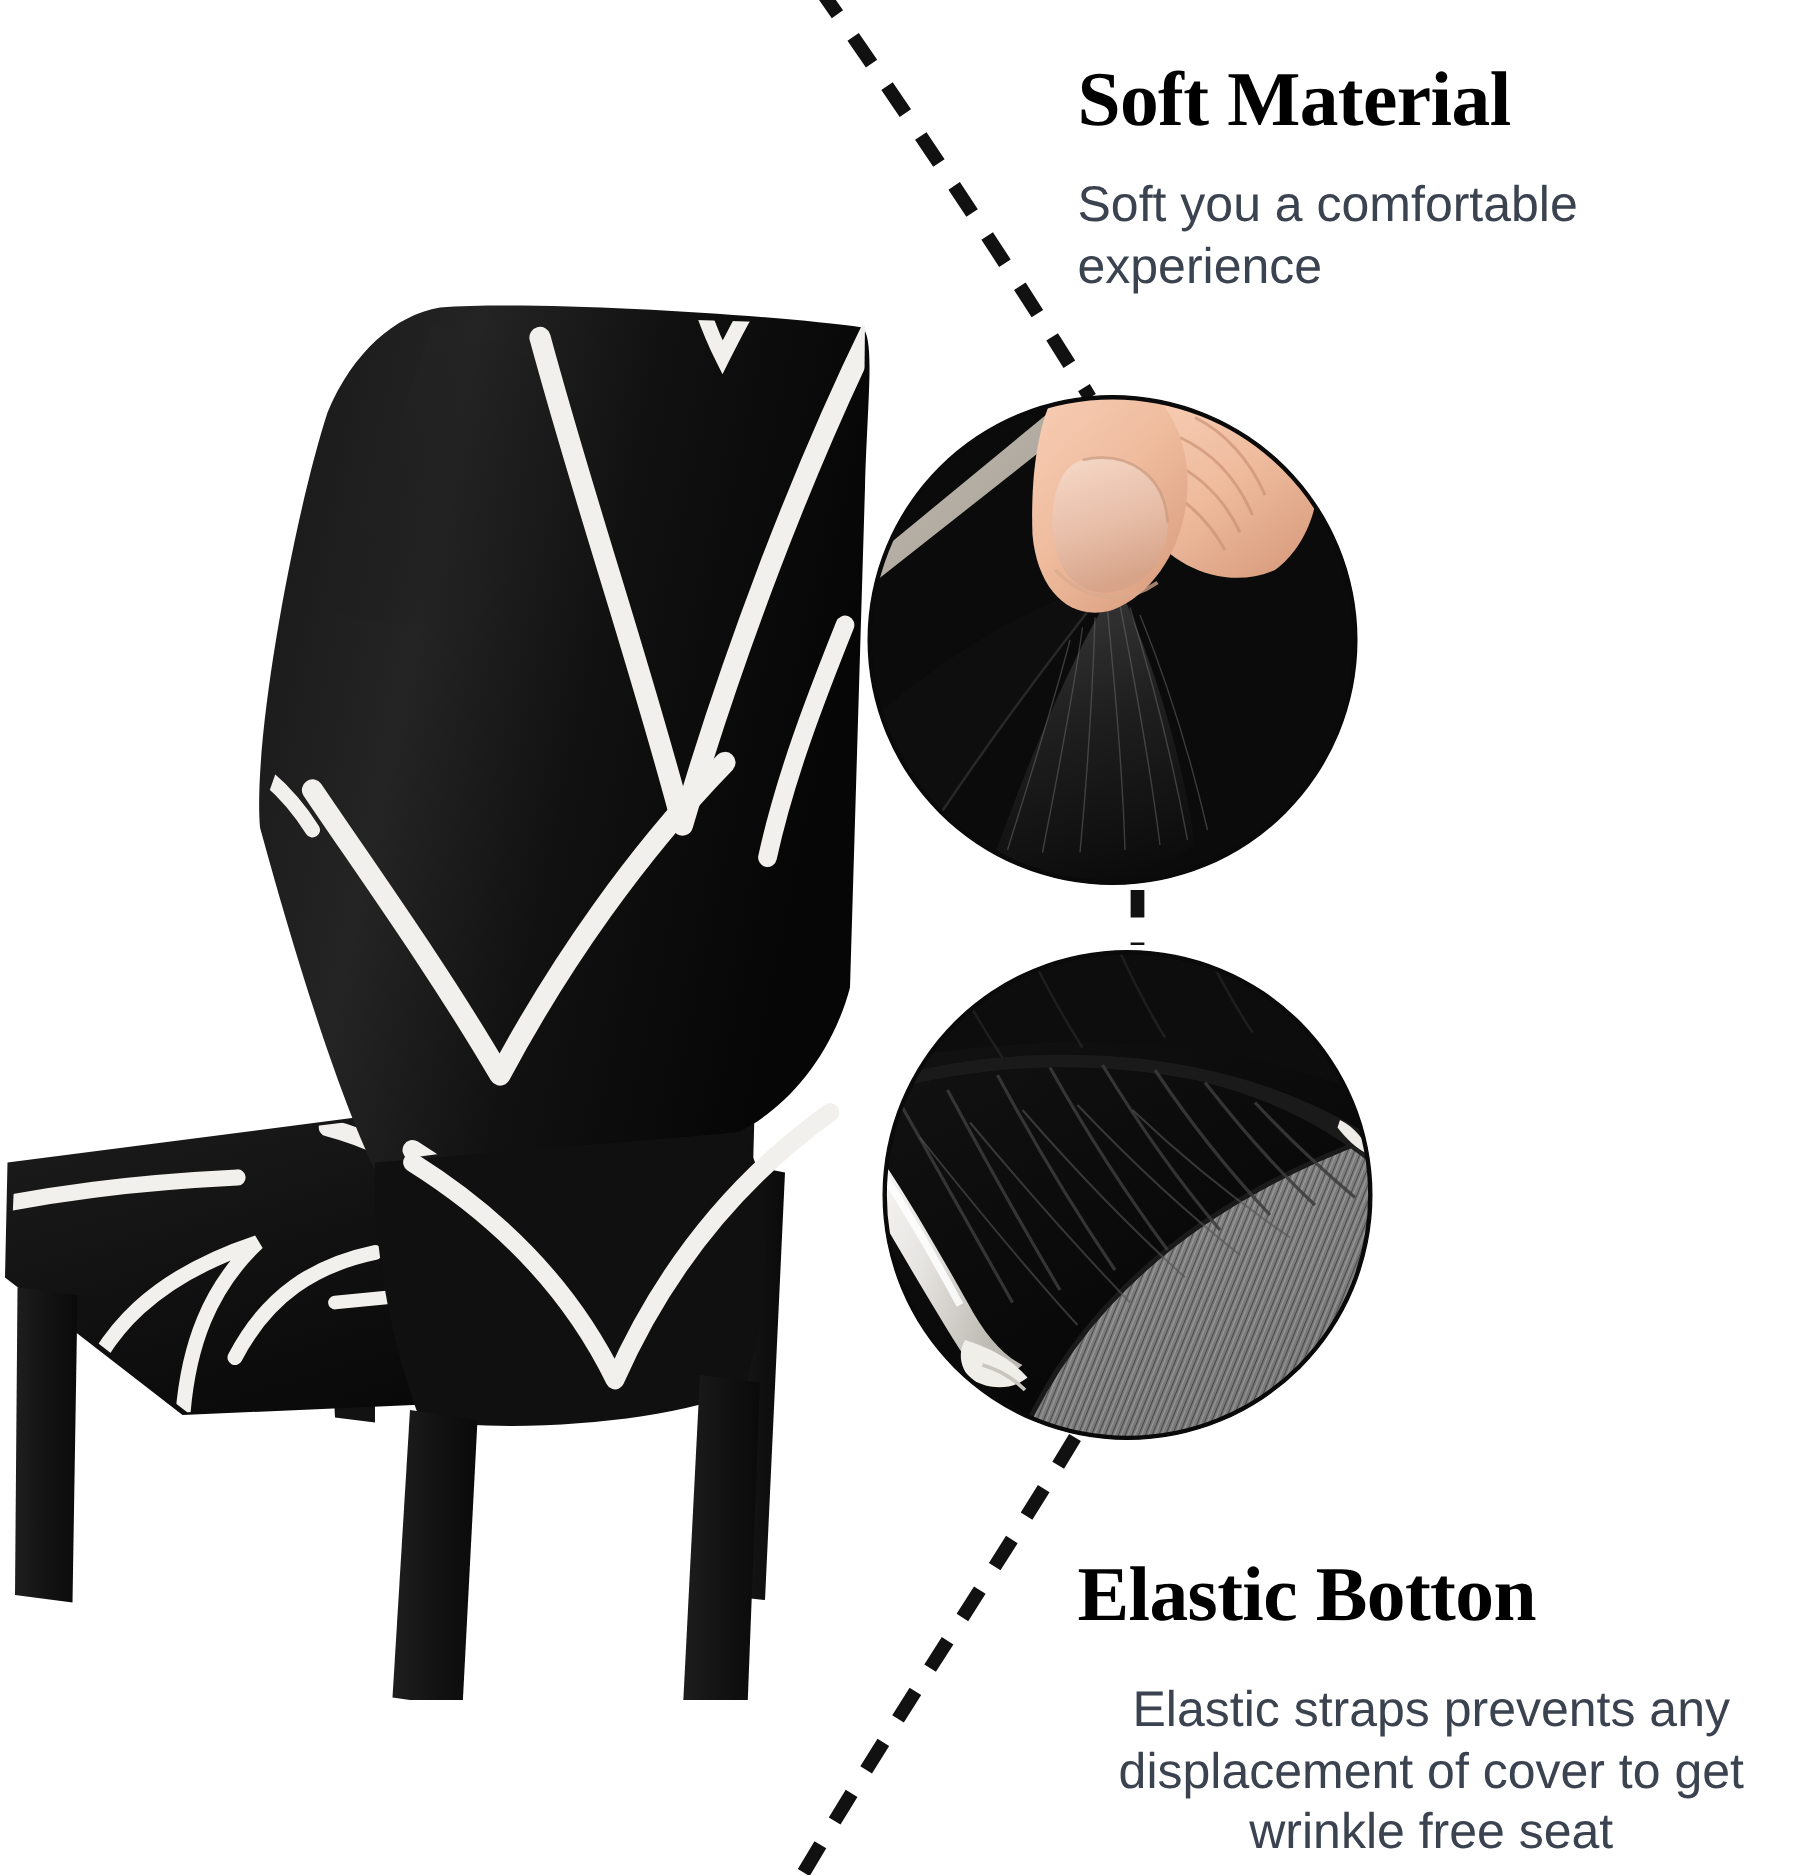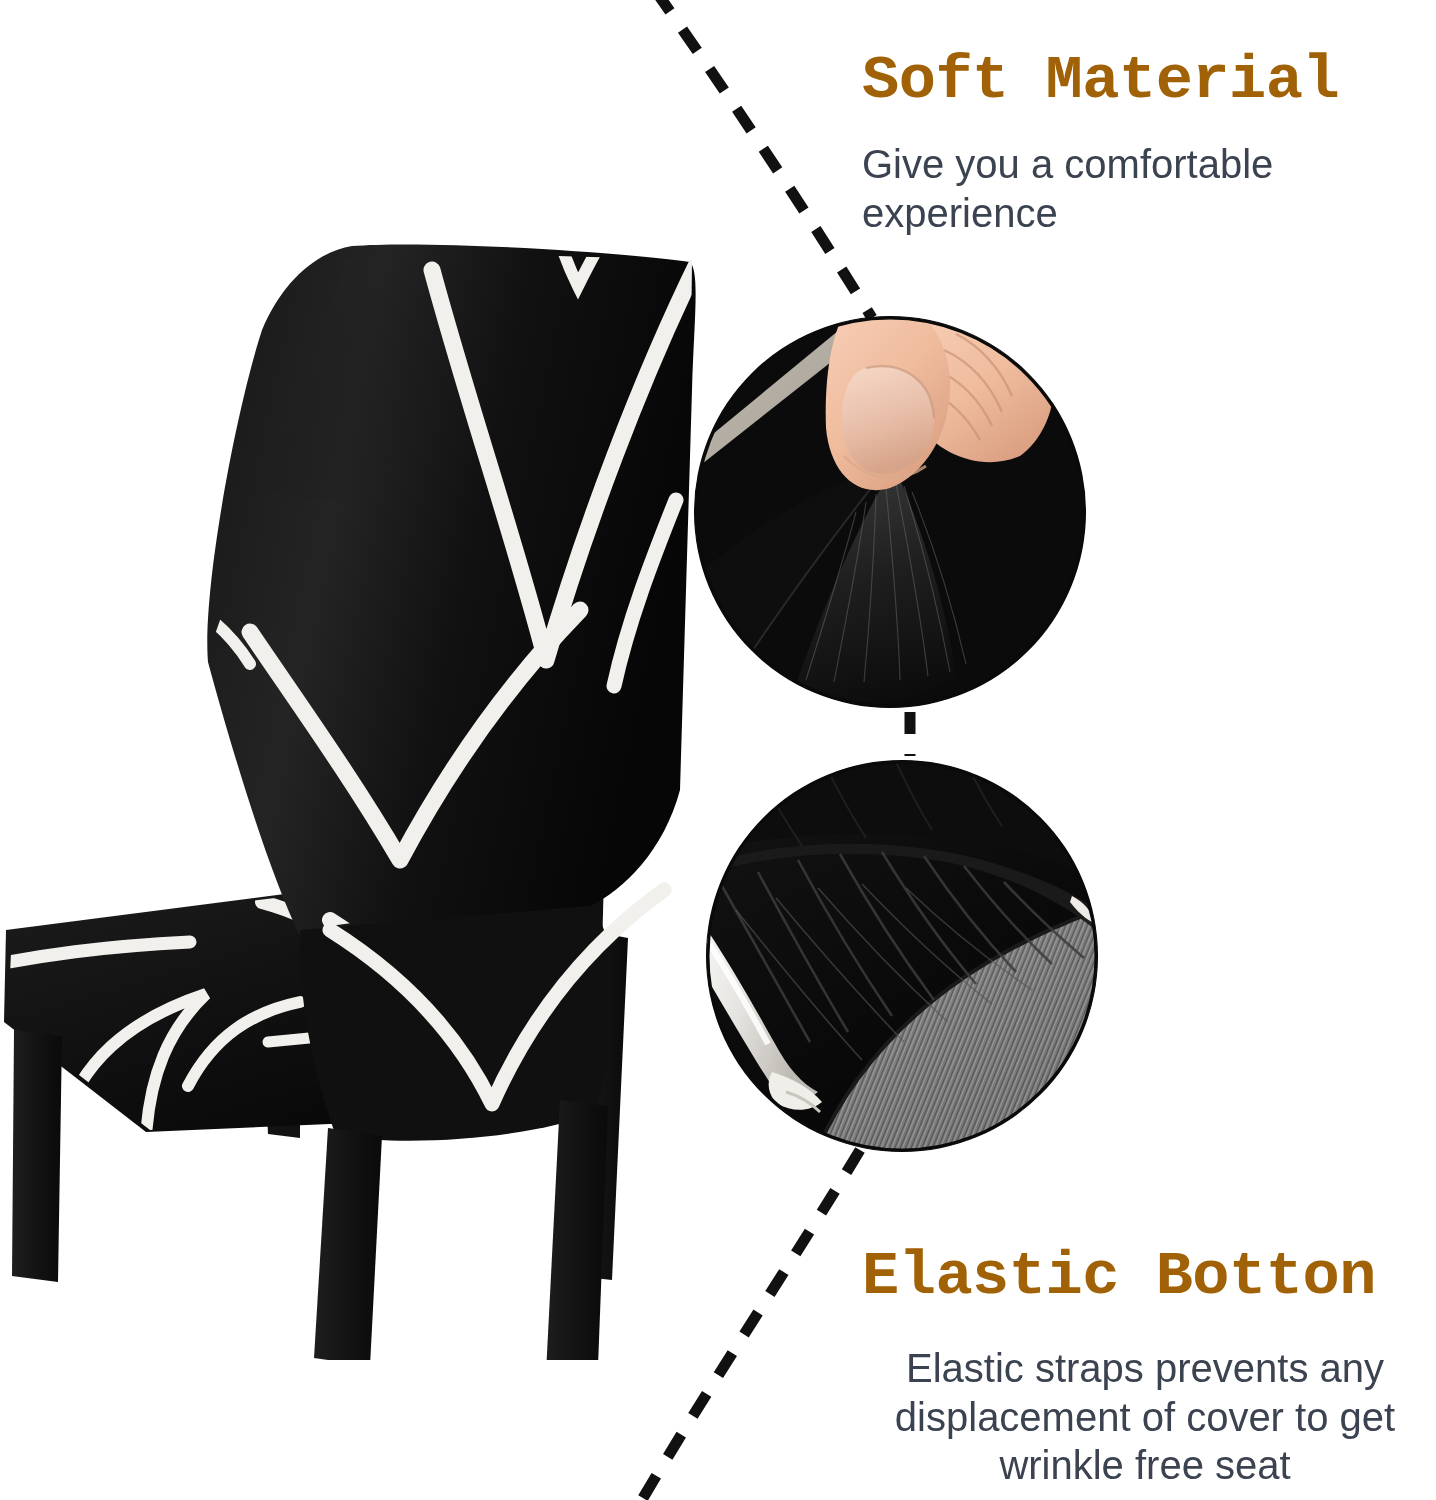--- a/index.html
+++ b/index.html
@@ -58,26 +58,26 @@
     height: 392px;
   }
   .inset svg { width: 100%; height: 100%; display: block; }
 
   
   .txt-block { position: absolute; }
   .block-top { left: 862px; top: 48px; width: 560px; }
   .block-bottom { left: 862px; top: 1244px; width: 566px; }
 
   .headline {
-    font-family: Liberation Mono, monospace;
+    font-family: Liberation Serif, serif;
     font-weight: bold;
     font-size: 62px;
     line-height: 1.06;
     letter-spacing: -0.5px;
-    color: #a16207;
+    color: #000000;
     margin: 0;
     white-space: nowrap;
   }
   .subcopy {
     font-family: "Liberation Sans", sans-serif;
     font-weight: normal;
     font-size: 40px;
     line-height: 1.22;
     color: #3b4350;
     margin: 0;
@@ -324,21 +324,21 @@
         <path d="M80,332 C94,336 106,344 114,352" stroke="#c9c5bf" stroke-width="3" fill="none"></path>
 
         <path d="M366,136 C378,142 386,152 390,164 C380,160 370,150 364,142 Z" fill="#efece7"></path>
       </g>
       <circle cx="196" cy="196" r="194" fill="none" stroke="#0a0a0a" stroke-width="3"></circle>
     </svg>
   </div>
 
   <div class="txt-block block-top">
     <h2 class="headline">Soft Material</h2>
-    <p class="subcopy">Give you a comfortable experience</p>
+    <p class="subcopy">Soft you a comfortable experience</p>
   </div>
 
   <div class="txt-block block-bottom">
     <h2 class="headline">Elastic Botton</h2>
     <p class="subcopy">Elastic straps prevents any displacement of cover to get wrinkle free seat</p>
   </div>
 
 </div>
 
 </body></html>

